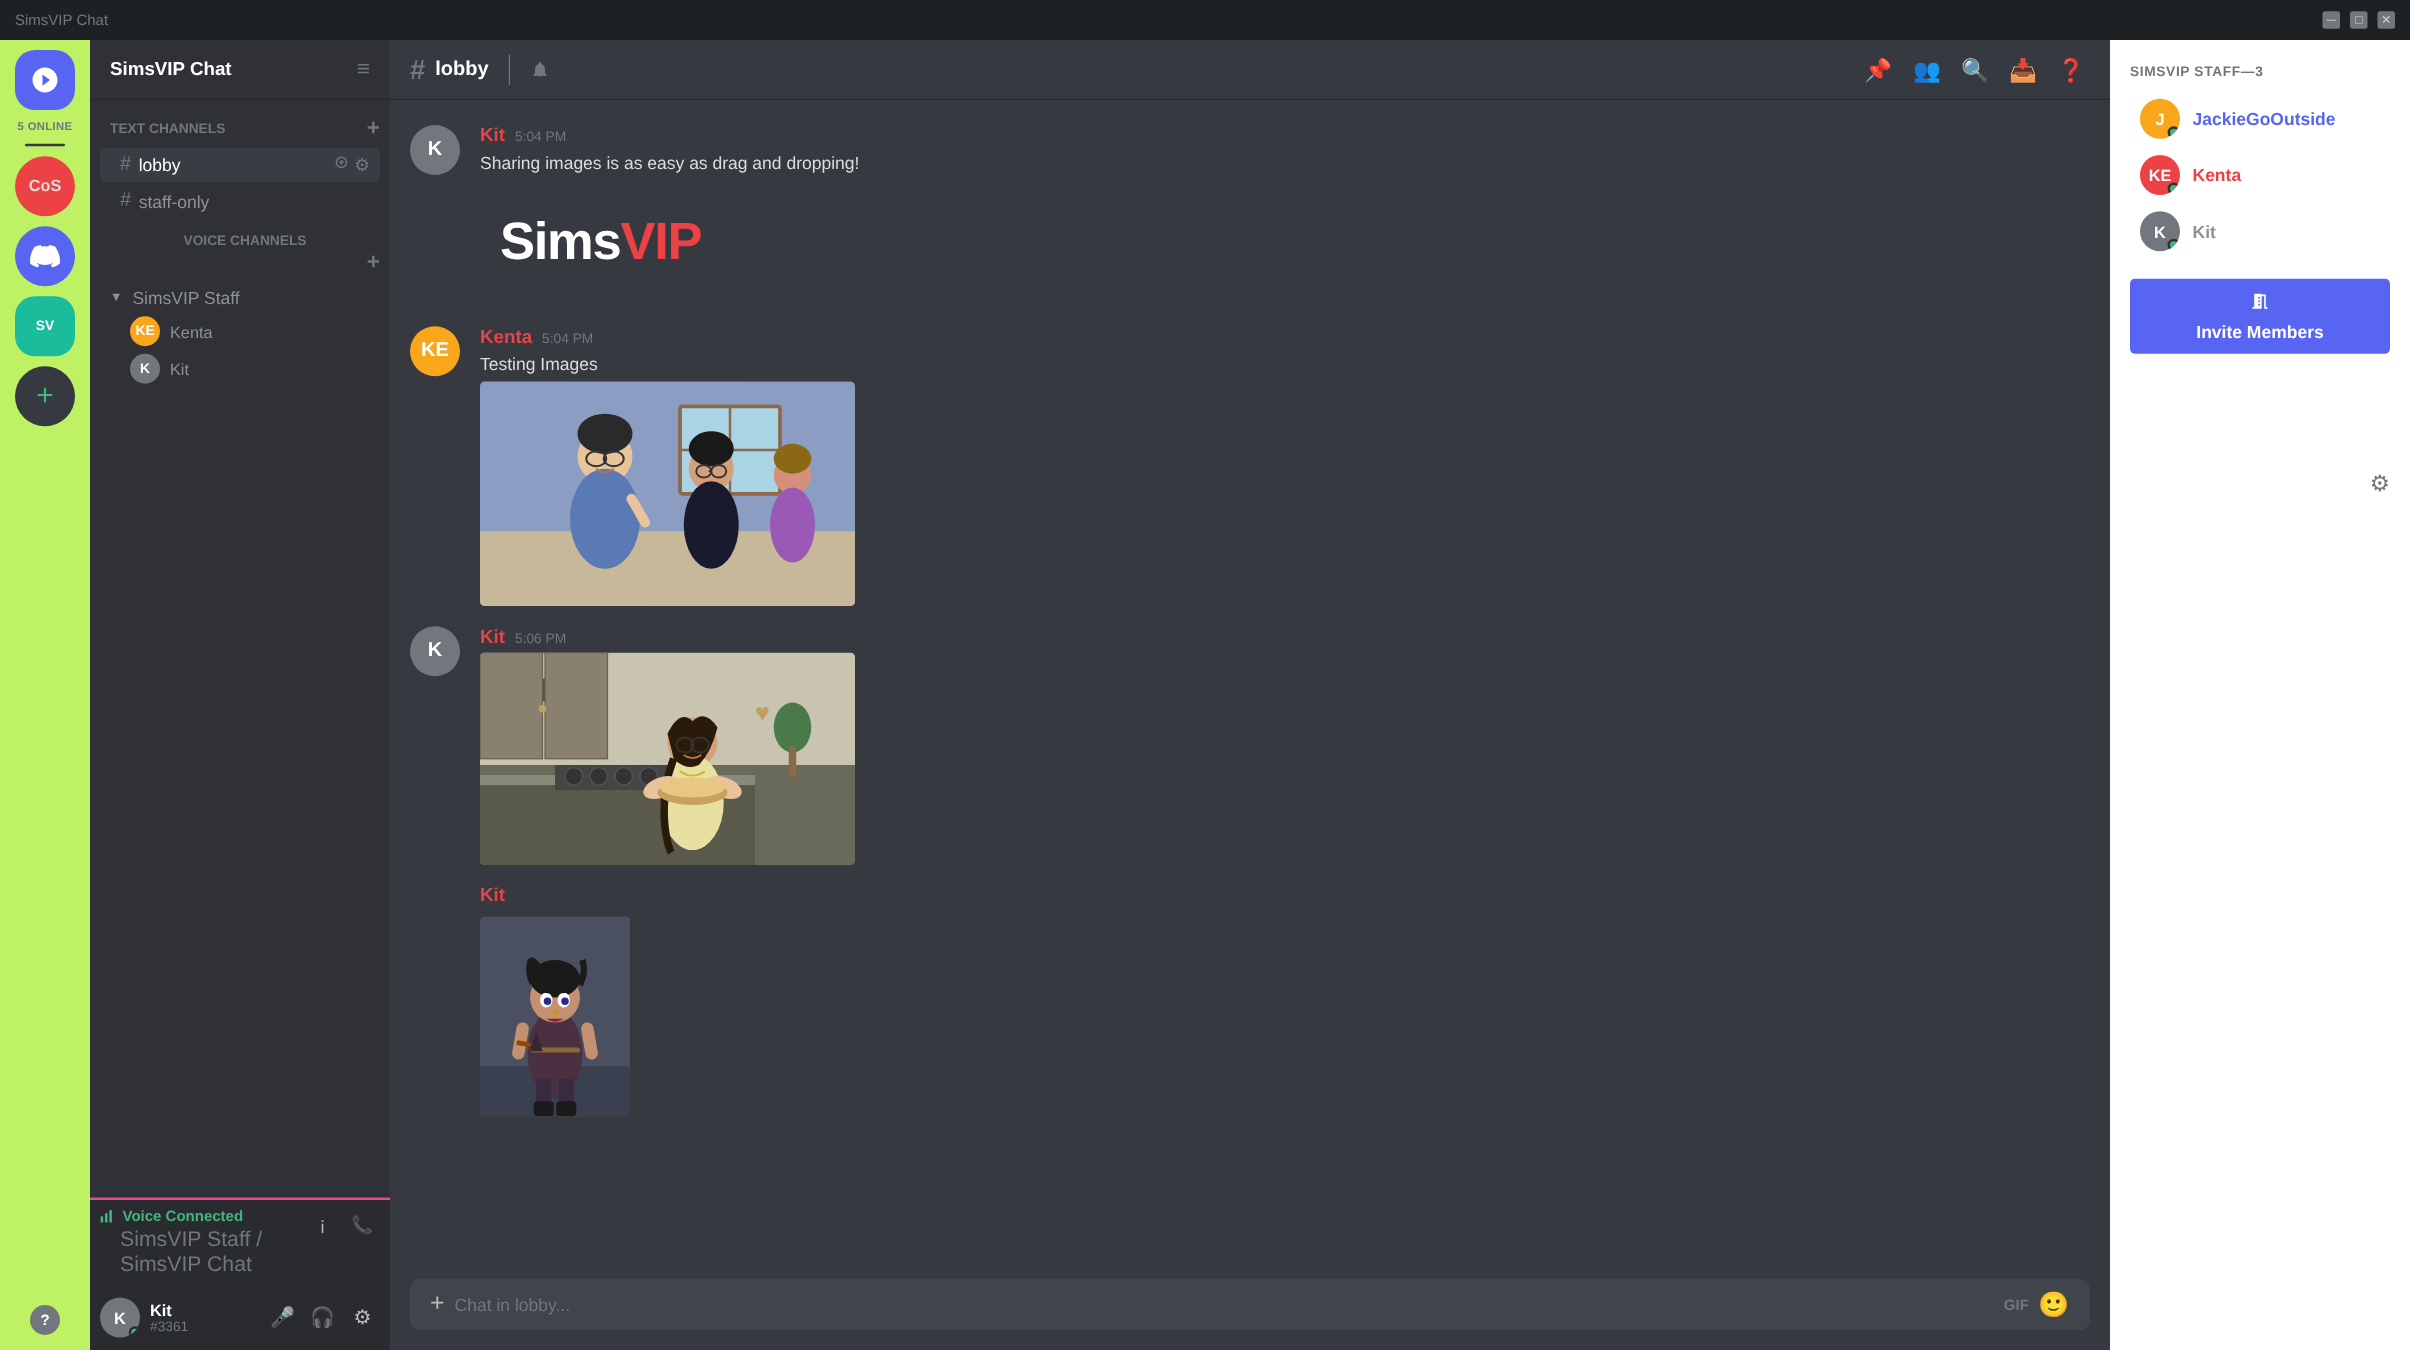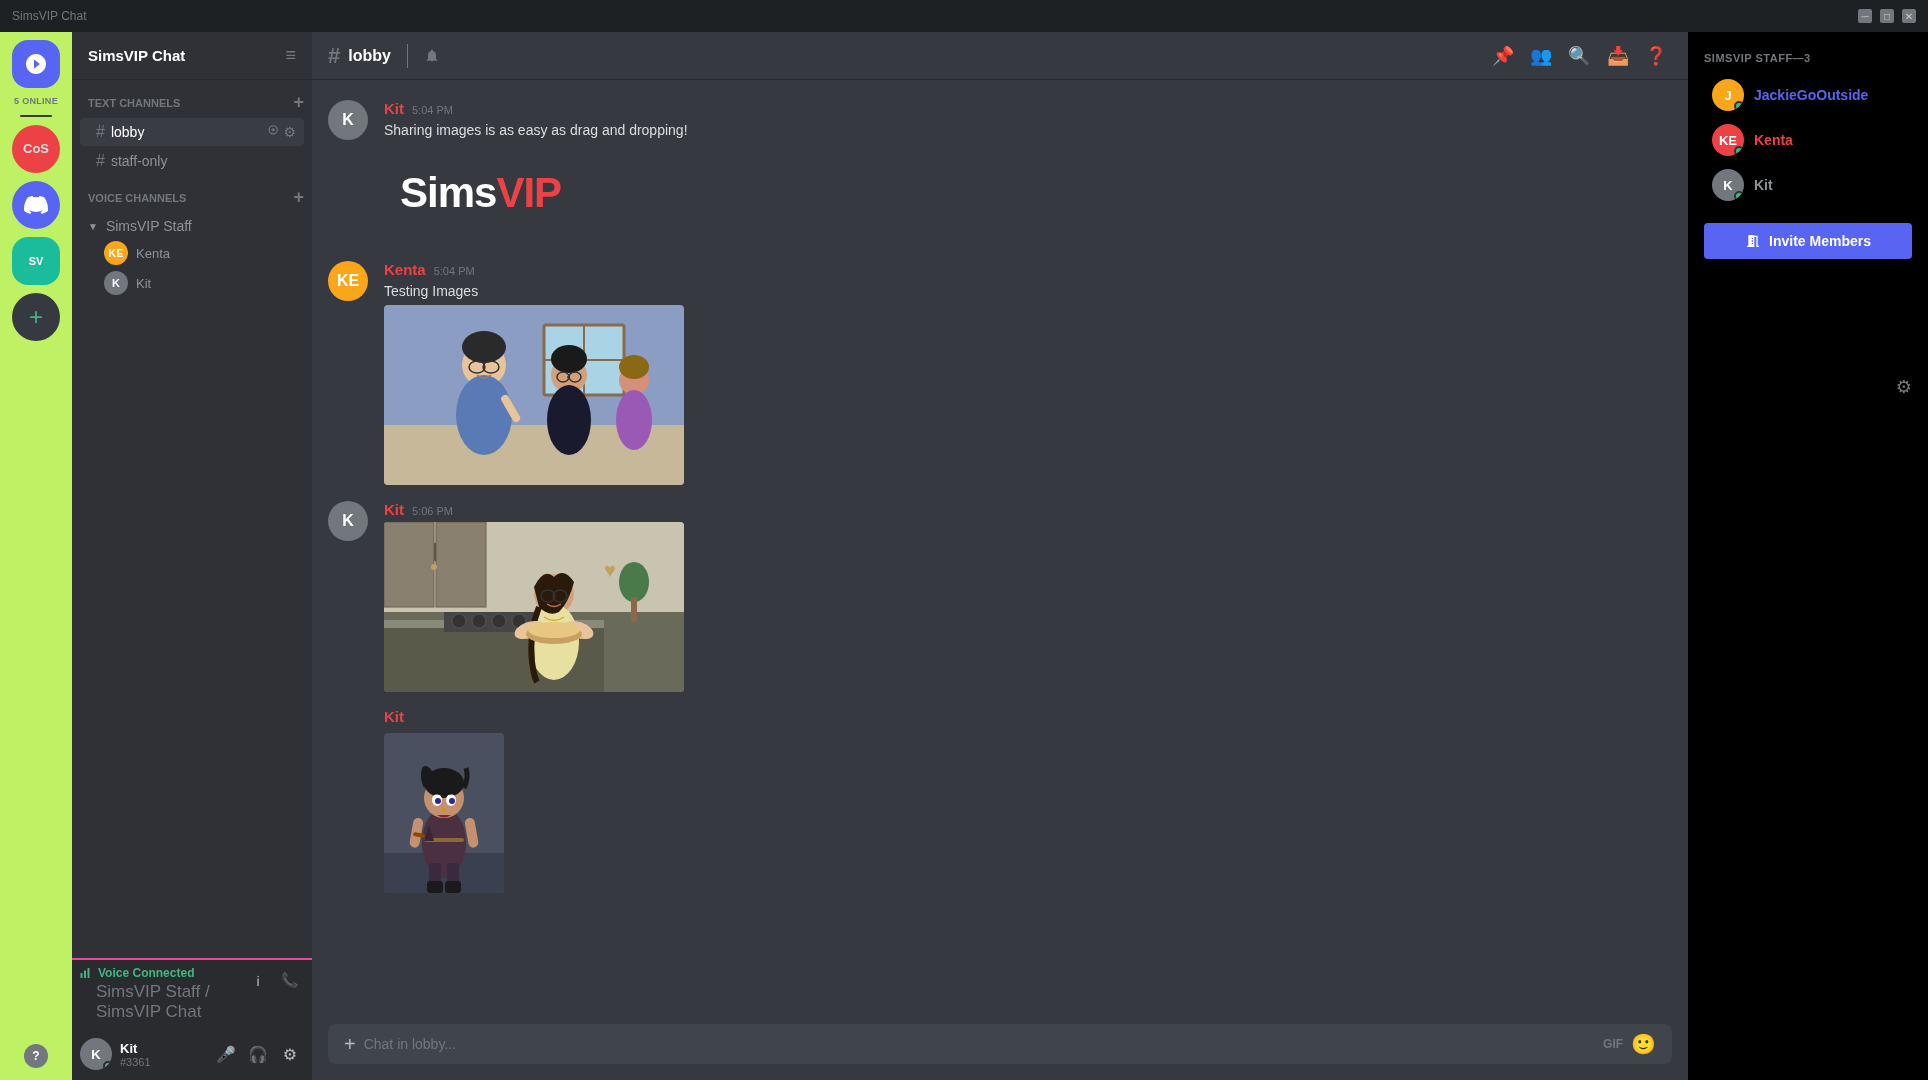--- a/index.html
+++ b/index.html
@@ -414,21 +414,21 @@
       color: #dcddde;
       font-size: 14px;
       padding: 11px 0;
       font-family: inherit;
     }
     .chat-input::placeholder { color: #72767d; }
 
     
     .members-list {
       width: 240px;
-      background: #000000;
+      background: #ffffff;
       padding: 16px 0;
       overflow-y: auto;
       flex-shrink: 0;
     }
     .members-section-header {
       padding: 4px 16px 8px;
       font-size: 11px;
       font-weight: 700;
       color: #72767d;
       text-transform: uppercase;
@@ -469,20 +469,21 @@
       border-radius: 4px;
       color: #fff;
       font-size: 14px;
       font-weight: 600;
       cursor: pointer;
       display: flex;
       align-items: center;
       gap: 8px;
       width: calc(100% - 32px);
       justify-content: center;
+      flex-direction: column;
     }
 
     
     .online-dot {
       width: 10px;
       height: 10px;
       border-radius: 50%;
       background: #43b581;
       position: absolute;
       bottom: 0;
@@ -596,21 +597,21 @@
           </span>
           <span class="channel-icon-btn" title="Settings">⚙</span>
         </div>
       </div>
 
       <div class="channel-item">
         <span class="hash">#</span>
         <span>staff-only</span>
       </div>
 
-      <div class="channel-section-header" style="margin-top:8px;">
+      <div class="channel-section-header" style="margin-top:8px;flex-direction:column;">
         <span>VOICE CHANNELS</span>
         <span class="add-btn">+</span>
       </div>
 
       <div class="voice-channel-group">
         <div class="voice-channel-header">
           <span class="chevron">▼</span>
           <span style="margin-left:4px;">SimsVIP Staff</span>
         </div>
         <div class="voice-channel-users">

